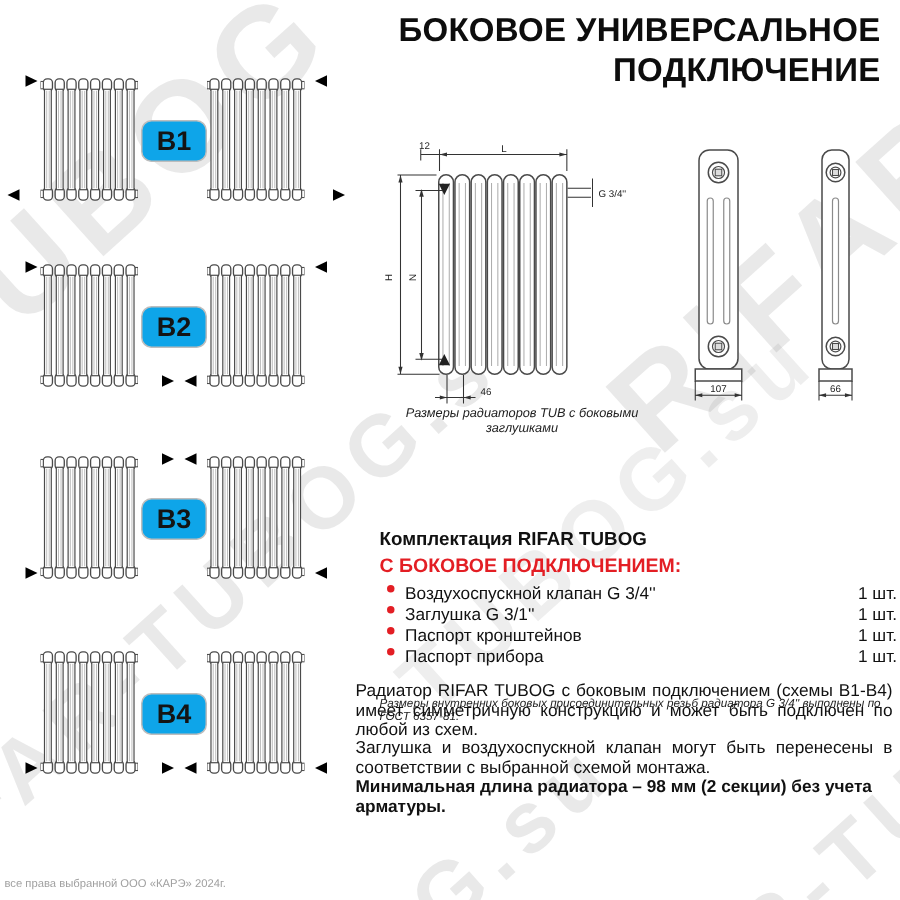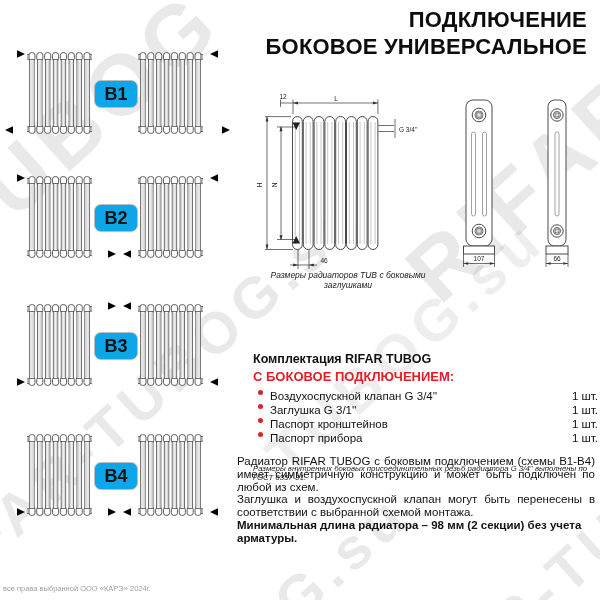--- a/index.html
+++ b/index.html
@@ -105,22 +105,22 @@
   <div>
     <span class="wm wm1">TUBOG</span>
     <span class="wm wm2">RIFAR</span>
     <span class="wm wm3">RIFAR-TUBOG.su</span>
     <span class="wm wm4">TUBOG.su</span>
     <span class="wm wm5">RIFAR-TUBOG</span>
     <span class="wm wm6">TUBOG.su</span>
   </div>
 
   <div class="title">
+    <div>БОКОВОЕ УНИВЕРСАЛЬНОЕ</div>
     <div>ПОДКЛЮЧЕНИЕ</div>
-    <div>БОКОВОЕ УНИВЕРСАЛЬНОЕ</div>
   </div>
 
   <div class="scheme-row row-b1">
     <svg class="rad l" viewBox="-1 0 66 90" xmlns:xlink="http://www.w3.org/1999/xlink">
         <use xlink:href="#rad8" href="#rad8"></use>
       </svg>
     <svg class="rad r" viewBox="-1 0 66 90" xmlns:xlink="http://www.w3.org/1999/xlink">
         <use xlink:href="#rad8" href="#rad8"></use>
       </svg>
     <div class="scheme-label">B1</div>

